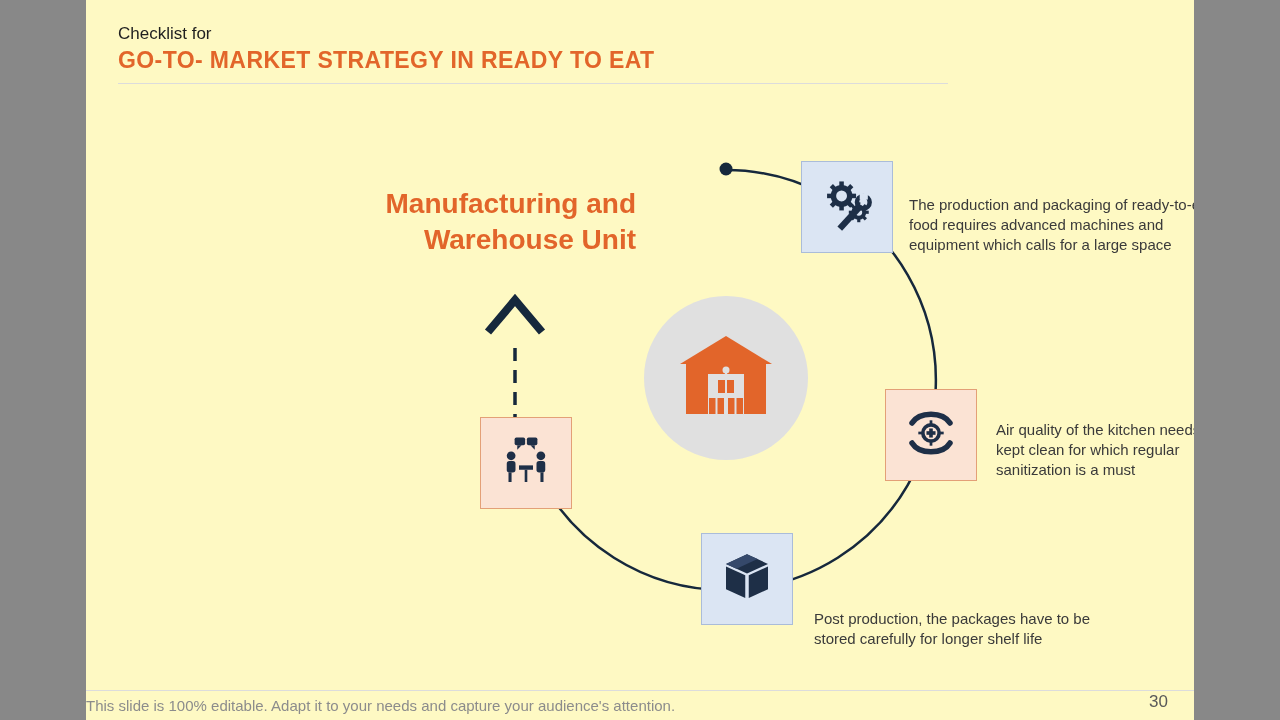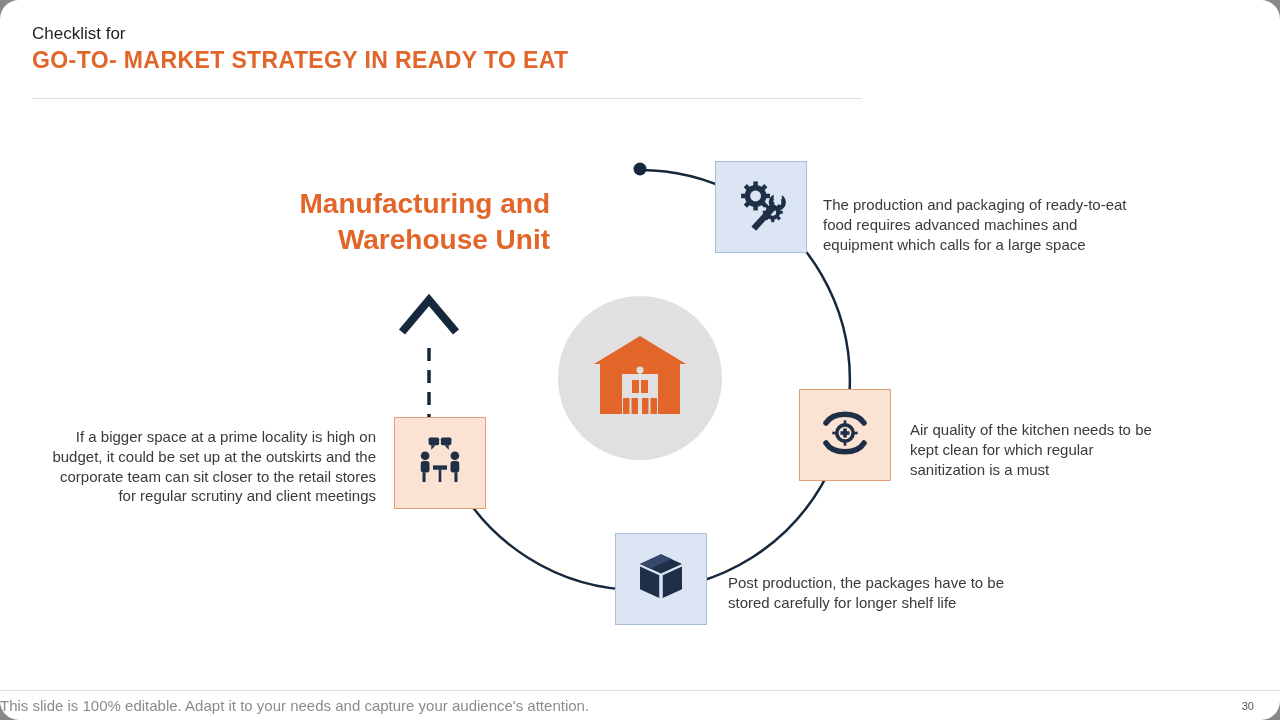--- a/index.html
+++ b/index.html
@@ -1,24 +1,24 @@
 <!DOCTYPE html>
 <html><head>
 <meta charset="utf-8">
 <style>
   * { margin:0; padding:0; box-sizing:border-box; }
   body { background:#888; font-family:"Liberation Sans", sans-serif; }
   .slide {
-    position:relative; width:1280px; height:720px; background:#ffffff;
-    overflow:hidden; margin:0 auto;border-radius:19px;
+    position:relative; width:1108px; height:720px; background:#fef9c3;
+    overflow:hidden; margin:0 auto;
   }
   
   .kicker { position:absolute; left:32px; top:24px; font-size:17px; color:#1f1f1f; }
   .title  { position:absolute; left:32px; top:47px; width:830px; font-size:23px; font-weight:800;
-            color:#e2652a; letter-spacing:.4px; padding-bottom:24px; border-bottom:1px solid #dcdcdc; }
+            color:#e2652a; letter-spacing:.4px; padding-bottom:9px; border-bottom:1px solid #dcdcdc; }
   
   .connector-layer { position:absolute; left:0; top:0; width:1280px; height:720px; z-index:1; pointer-events:none; }
   
   .hub-circle { position:absolute; left:558px; top:296px; width:164px; height:164px;
                 background:#e0e0e0; border-radius:50%; z-index:2;
                 display:flex; align-items:center; justify-content:center; }
   .center-label { position:absolute; left:250px; top:186px; width:300px; text-align:right;
                   font-size:28px; font-weight:800; color:#e2652a; line-height:1.3; z-index:2; }
   
   .card { position:absolute; width:92px; height:92px; z-index:2;
@@ -26,27 +26,27 @@
   .card.blue  { background:#dbe5f3; border:1px solid #aabcd9; }
   .card.peach { background:#fbe3d4; border:1px solid #e3a077; }
   .card-machines     { left:715px; top:161px; }
   .card-sanitization { left:799px; top:389px; }
   .card-storage      { left:615px; top:533px; }
   .card-meetings     { left:394px; top:417px; }
   
   .step-text { position:absolute; z-index:2; font-size:15px; color:#3a3a3a; line-height:1.32; }
   .text-machines     { left:823px; top:195px; width:308px; text-align:left; }
   .text-sanitization { left:910px; top:420px; width:252px; text-align:left; }
-  .text-storage      { left:728px; top:573px; width:288px; text-align:left; }
+  .text-storage      { left:728px; top:609px; width:288px; text-align:left; }
   .text-meetings     { left:50px;  top:427px; width:326px; text-align:right; }
   
   .footer-rule { position:absolute; left:0; bottom:29px; width:1280px; border-top:1px solid #dcdcdc; }
   .footer-note { position:absolute; left:0; bottom:6px; width:1280px; text-align:left;
                  font-size:15px; color:#8c8c8c; }
-  .page-number { position:absolute; right:26px; bottom:8px; font-size:11px; color:#595959; }
+  .page-number { position:absolute; right:26px; bottom:8px; font-size:17px; color:#595959; }
 </style>
 </head>
 <body>
 
 <div class="slide">
 
   <div class="kicker">Checklist for</div>
   <div class="title">GO-TO- MARKET STRATEGY IN READY TO EAT</div>
 
   <svg class="connector-layer" viewBox="0 0 1280 720">
@@ -149,19 +149,18 @@
         <rect x="10" y="32" width="10" height="13" rx="3" fill="#1e2f47"></rect>
         <rect x="12" y="45" width="3.5" height="11" fill="#1e2f47"></rect>
         <circle cx="49" cy="26" r="5" fill="#1e2f47"></circle>
         <rect x="44" y="32" width="10" height="13" rx="3" fill="#1e2f47"></rect>
         <rect x="48.5" y="45" width="3.5" height="11" fill="#1e2f47"></rect>
         <rect x="24" y="37" width="16" height="5" fill="#1e2f47"></rect>
         <rect x="30.5" y="42" width="3" height="14" fill="#1e2f47"></rect>
       </svg>
     </span>
   </div>
-  <div class="step-text text-meetings">If a bigger space at a prime locality is high on budget, it could be set up at the outskirts and the corporate team can sit closer to the retail stores for regular scrutiny and client meetings</div>
 
   <div class="footer-rule"></div>
   <div class="footer-note">This slide is 100% editable. Adapt it to your needs and capture your audience's attention.</div>
   <div class="page-number">30</div>
 
 </div>
 
 </body></html>

